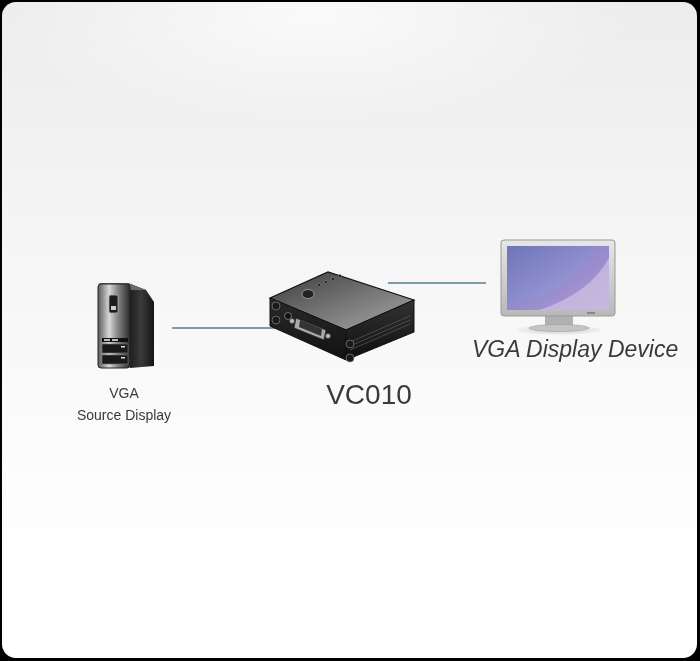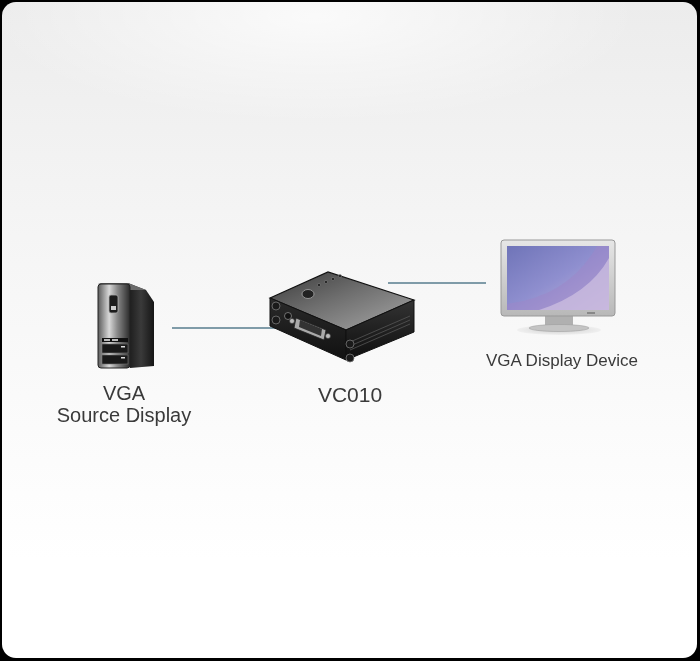--- a/index.html
+++ b/index.html
@@ -37,38 +37,39 @@
     .label {
       position: absolute;
       color: #3a3a3a;
       text-align: center;
       white-space: nowrap;
     }
     .label-source {
       left: 52px;
       top: 380px;
       width: 140px;
-      font-size: 20px;
+      font-size: 14px;
       line-height: 22px;
       text-align: center;
     }
     .label-device {
-      left: 293px;
+      left: 312px;
       top: 380px;
       width: 110px;
-      font-size: 21px;
+      font-size: 28px;
       line-height: 26px;
       color: #3a3a3a;
     }
     .label-display {
       left: 470px;
-      top: 348px;
+      top: 336px;
       width: 180px;
-      font-size: 17px;
+      font-size: 23px;
       line-height: 22px;
+      font-style: italic;
     }
     .device {
       position: absolute;
     }
   </style>
 </head>
 <body>
 
 <div class="card">
 

